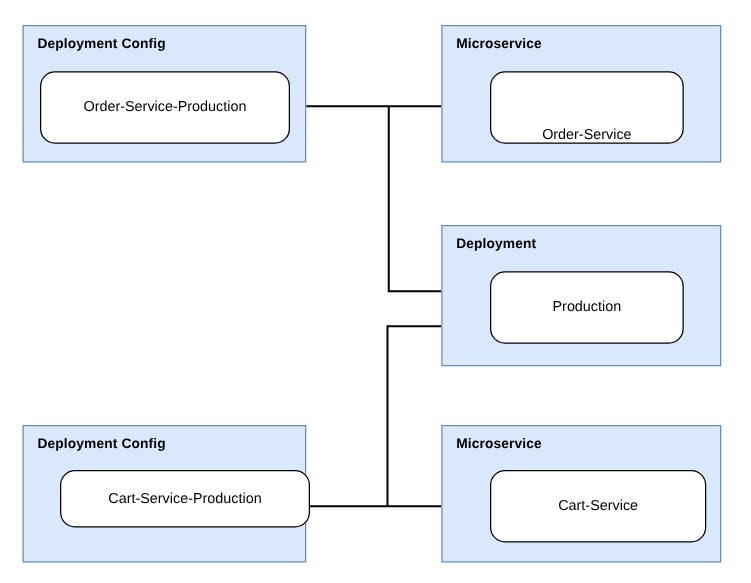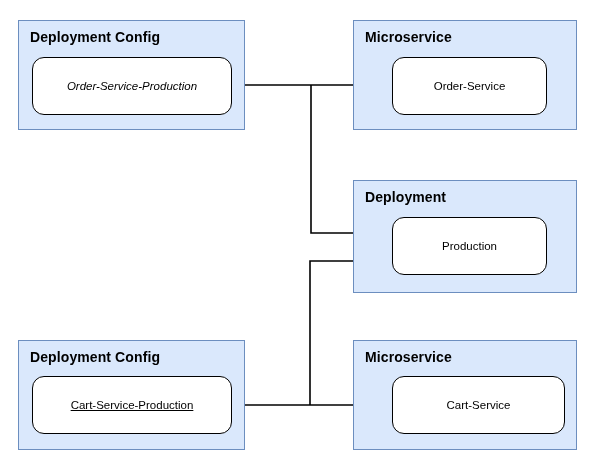--- a/index.html
+++ b/index.html
@@ -23,21 +23,21 @@
   .group {
     position: absolute;
     background: #dae8fc;
     border: 1px solid #6c8ebf;
     box-sizing: border-box;
   }
   .group-title {
     position: absolute;
     left: 11px;
     top: 8px;
-    font-size: 14px;
+    font-size: 11px;
     font-weight: bold;
     color: #000000;
     letter-spacing: 0.1px;
     white-space: nowrap;
   }
   .node {
     position: absolute;
     background: #ffffff;
     border: 1.6px solid #000000;
     border-radius: 12px;
@@ -80,42 +80,42 @@
     <path d="M311,85 L311,233 L385,233" marker-end="url(#arrow)"></path>
 
     <path d="M232,405 L385,405" marker-end="url(#arrow)"></path>
 
     <path d="M310,405 L310,261 L385,261" marker-end="url(#arrow)"></path>
   </svg>
 
   <div class="group" style="left:18px; top:20px; width:227px; height:110px;">
     <div class="group-title">Deployment Config</div>
   </div>
-  <div class="node" style="left:32px; top:57px; width:200px; height:58px;font-style:italic;">
+  <div class="node" style="left:32px; top:57px; width:200px; height:58px;">
     <span>Order-Service-Production</span>
   </div>
 
   <div class="group" style="left:353px; top:20px; width:224px; height:110px;">
     <div class="group-title">Microservice</div>
   </div>
-  <div class="node" style="left:392px; top:57px; width:155px; height:58px;">
+  <div class="node" style="left:392px; top:57px; width:155px; height:58px;align-items:flex-end;">
     <span>Order-Service</span>
   </div>
 
   <div class="group" style="left:353px; top:180px; width:224px; height:113px;">
     <div class="group-title">Deployment</div>
   </div>
   <div class="node" style="left:392px; top:217px; width:155px; height:58px;">
     <span>Production</span>
   </div>
 
   <div class="group" style="left:18px; top:340px; width:227px; height:110px;">
     <div class="group-title">Deployment Config</div>
   </div>
-  <div class="node" style="left:32px; top:376px; width:200px; height:58px;text-decoration:underline;">
+  <div class="node" style="left:48px; top:376px; width:200px; height:46px;">
     <span>Cart-Service-Production</span>
   </div>
 
   <div class="group" style="left:353px; top:340px; width:224px; height:110px;">
     <div class="group-title">Microservice</div>
   </div>
   <div class="node" style="left:392px; top:376px; width:173px; height:58px;">
     <span>Cart-Service</span>
   </div>
 

